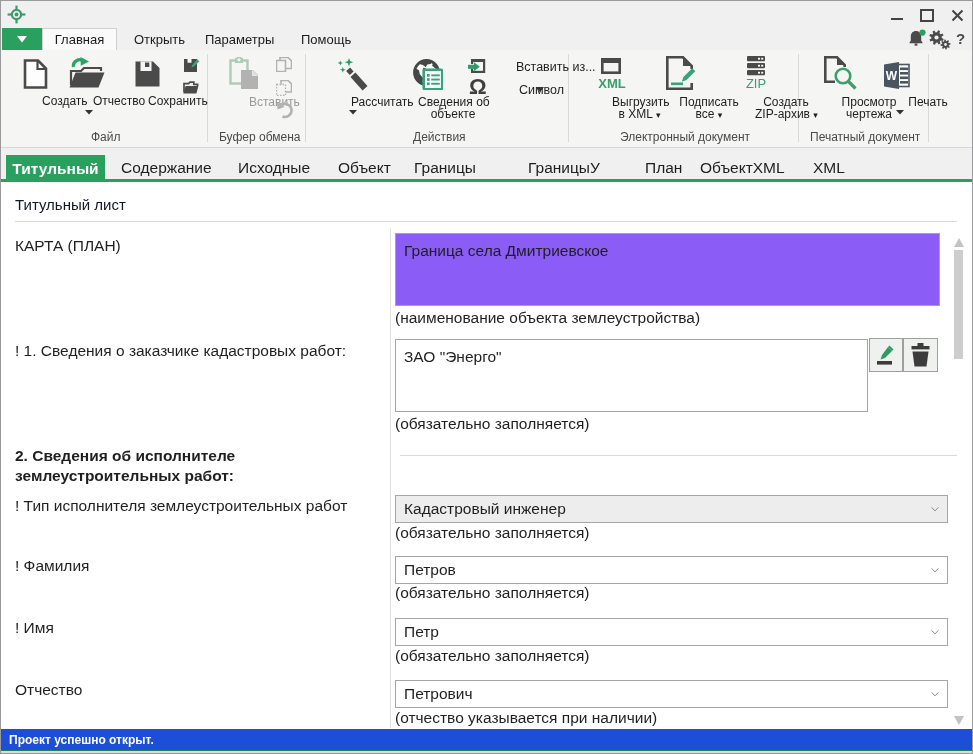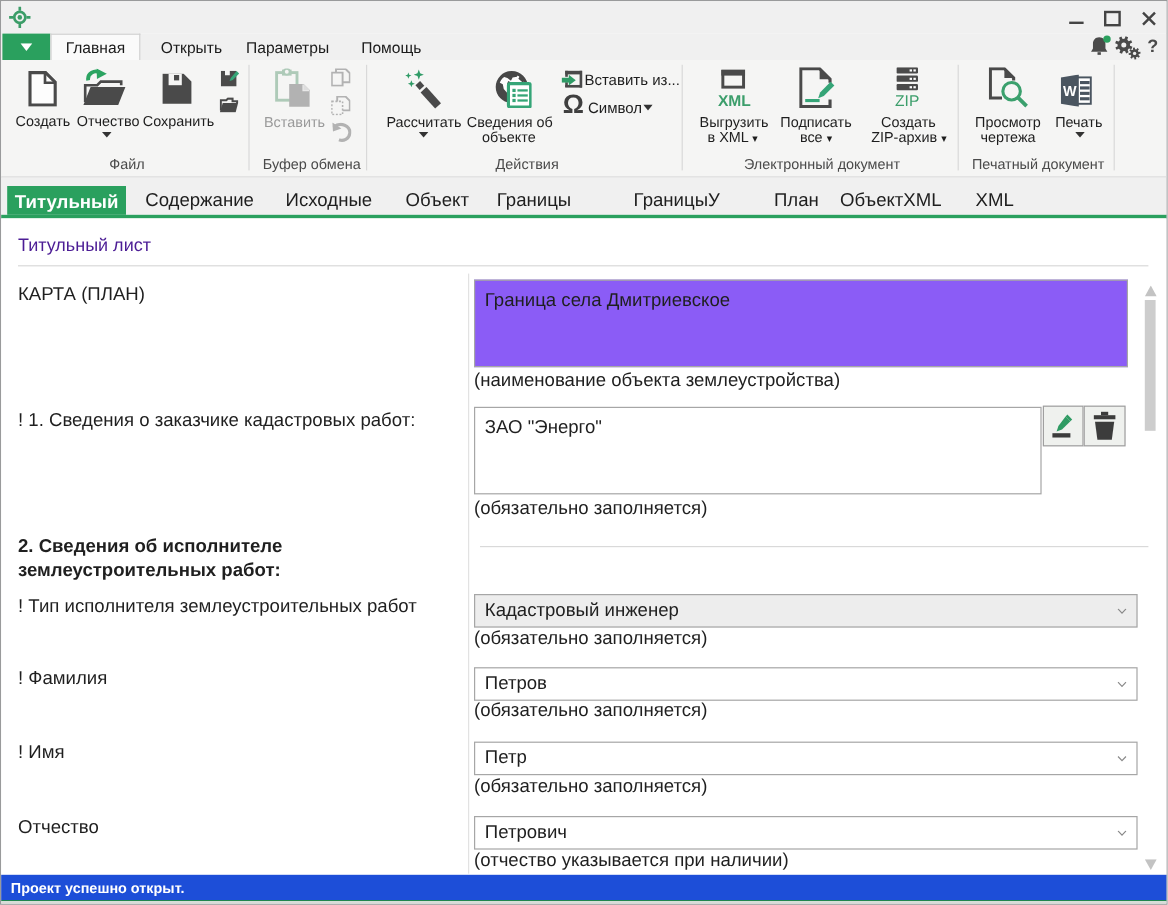--- a/index.html
+++ b/index.html
@@ -5,21 +5,21 @@
   html,body{margin:0;padding:0;}
   body{width:973px;height:754px;position:relative;font-family:"Liberation Sans",sans-serif;background:#ffffff;overflow:hidden;}
   .abs{position:absolute;}
   .win{position:absolute;left:0;top:0;width:971px;height:752px;border:1px solid #999a9b;}
   .titlebar{position:absolute;left:1px;top:1px;width:971px;height:27px;background:#f0f0f0;}
   .title-text{position:absolute;left:30px;top:8px;font-size:12px;color:#1b1b1b;white-space:nowrap;}
   .tabrow{position:absolute;left:1px;top:28px;width:971px;height:22px;background:#f0f0f0;}
   .ribbon{position:absolute;left:1px;top:50px;width:971px;height:97px;background:#f5f5f4;border-bottom:1px solid #d8d8d8;}
   .rsep{position:absolute;top:54px;height:88px;width:1px;background:#d9d9d9;}
   .glabel{position:absolute;top:130px;font-size:12px;color:#4a4a4a;white-space:nowrap;text-align:center;}
-  .btxt{position:absolute;font-size:12px;color:#1e1e1e;white-space:nowrap;text-align:center;line-height:12px;}
+  .btxt{position:absolute;font-size:12px;color:#1e1e1e;white-space:nowrap;text-align:center;line-height:12px;padding-left:29px;}
   .doctabs{position:absolute;left:1px;top:148px;width:971px;height:31px;background:#f0f0f0;}
   .greenline{position:absolute;left:1px;top:179px;width:971px;height:3px;background:#2aa05e;}
   .dtab{position:absolute;top:11px;font-size:15.5px;color:#1e1e1e;white-space:nowrap;}
   .content{position:absolute;left:1px;top:182px;width:971px;height:547px;background:#ffffff;}
   .flabel{position:absolute;font-size:15.5px;color:#1f1f1f;white-space:nowrap;}
   .fcap{position:absolute;font-size:15.5px;color:#1f1f1f;white-space:nowrap;}
   .field{position:absolute;left:395px;width:543px;height:26px;border:1px solid #a6a6a6;background:#fff;font-size:15.5px;color:#1f1f1f;line-height:26px;padding-left:8px;box-sizing:content-box;}
   .chev{position:absolute;right:8px;top:11px;width:8px;height:5px;}
   .statusbar{position:absolute;left:1px;top:729px;width:971px;height:21px;background:#1d4ed8;}
   .statusbar span{position:absolute;left:8px;top:4px;color:#ffffff;font-size:12px;font-weight:bold;}
@@ -243,21 +243,21 @@
   <div class="dtab" style="left:413px;">Границы</div>
   <div class="dtab" style="left:527px;">ГраницыУ</div>
   <div class="dtab" style="left:644px;">План</div>
   <div class="dtab" style="left:699px;">ОбъектXML</div>
   <div class="dtab" style="left:812px;">XML</div>
 </div>
 <div class="greenline"></div>
 
 <div class="content"></div>
 
-<div class="abs" style="left:15px;top:196px;font-size:15px;color:#4c1d95;">Титульный лист</div>
+<div class="abs" style="left:15px;top:196px;font-size:15px;color:#0f172a;">Титульный лист</div>
 <div class="abs" style="left:15px;top:221px;width:942px;height:1px;background:#d9d9d9;"></div>
 <div class="abs" style="left:390px;top:228px;width:1px;height:500px;background:#e2e2e2;"></div>
 
 <div class="flabel" style="left:15px;top:237px;">КАРТА (ПЛАН)</div>
 <div class="abs" style="left:395px;top:233px;width:543px;height:71px;border:1px solid #a6a6a6;background:#8b5cf6;">
   <div style="position:absolute;left:8px;top:8px;font-size:15.5px;color:#1f1f1f;">Граница села Дмитриевское</div>
 </div>
 <div class="fcap" style="left:395px;top:309px;">(наименование объекта землеустройства)</div>
 
 <div class="flabel" style="left:15px;top:342px;">! 1. Сведения о заказчике кадастровых работ:</div>

